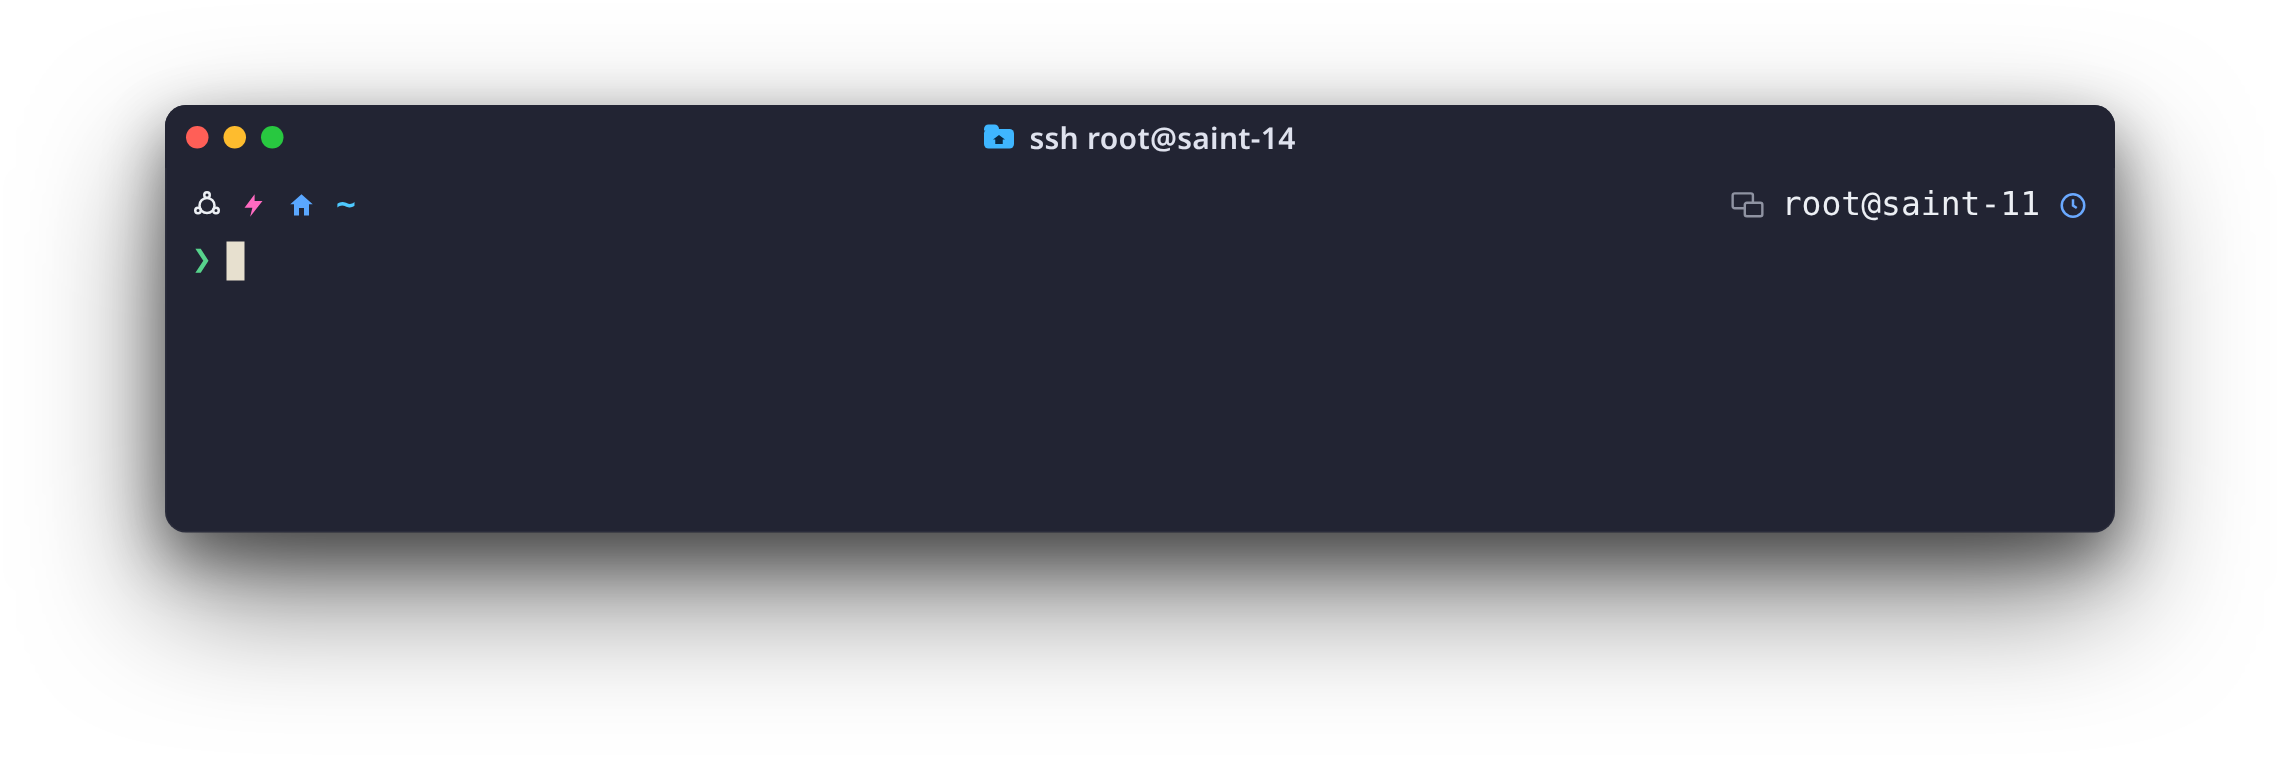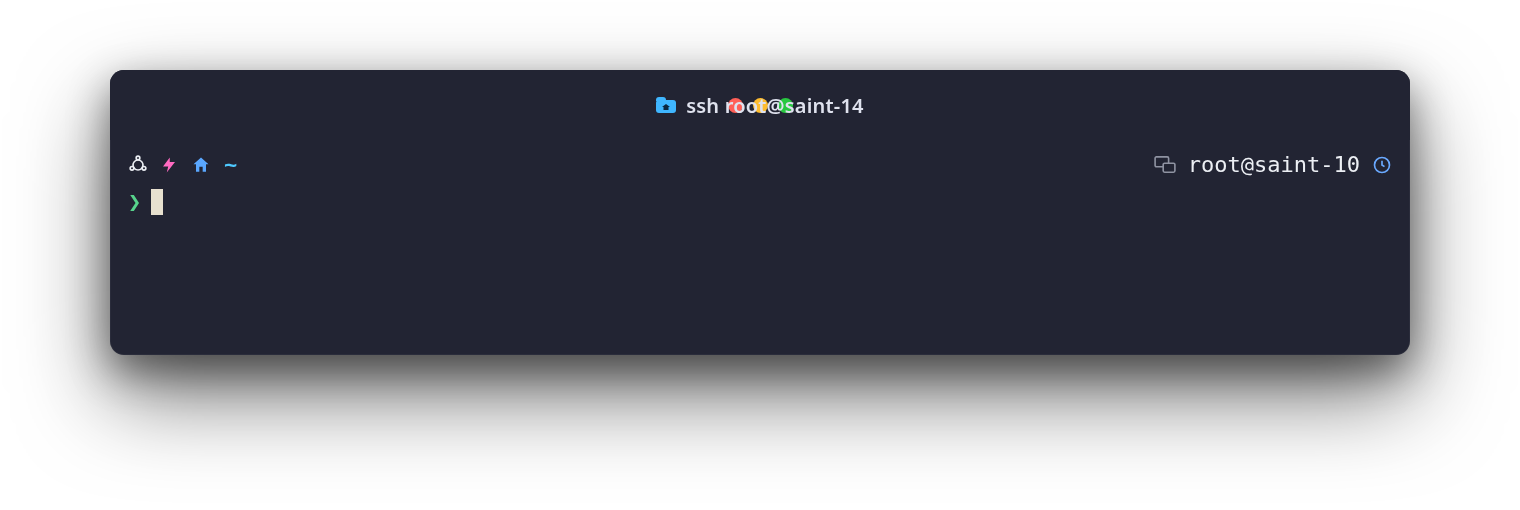--- a/index.html
+++ b/index.html
@@ -42,23 +42,22 @@
     box-shadow:
       0 40px 90px rgba(0,0,0,0.55),
       0 16px 40px rgba(0,0,0,0.45),
       inset 0 0 0 1px rgba(255,255,255,0.04);
     overflow:hidden;
   }
   .titlebar{
     height:42px;
     display:flex;
     align-items:center;
-    padding:14px 14px;
+    padding:0 14px;
     background:var(--titlebar);
-    justify-content:center;
   }
   .traffic{
     display:flex;
     gap:10px;
     align-items:center;
   }
   .dot{
     width:15px;height:15px;border-radius:50%;
   }
   .dot.red{background:var(--red);}
@@ -177,21 +176,21 @@
           <span class="tilde">~</span>
         </div>
 
         <div class="right-seg">
           <span class="icon txt-muted">
             <svg width="22" height="18" viewBox="0 0 24 20" fill="none" stroke="#8f93a2" stroke-width="1.8">
               <rect x="1" y="1" width="15" height="11" rx="1.5"></rect>
               <rect x="10" y="8" width="13" height="10" rx="1.5" fill="#222433"></rect>
             </svg>
           </span>
-          <span class="txt-white">root@saint-10</span>
+          <span class="txt-white">root@saint-11</span>
           <span class="icon" style="color:#6aa9ff">
             <svg width="20" height="20" viewBox="0 0 24 24" fill="none" stroke="#6aa9ff" stroke-width="2">
               <circle cx="12" cy="12" r="9"></circle>
               <path d="M12 7 V12 L15 14"></path>
             </svg>
           </span>
         </div>
       </div>
 
       <div class="prompt-row">

